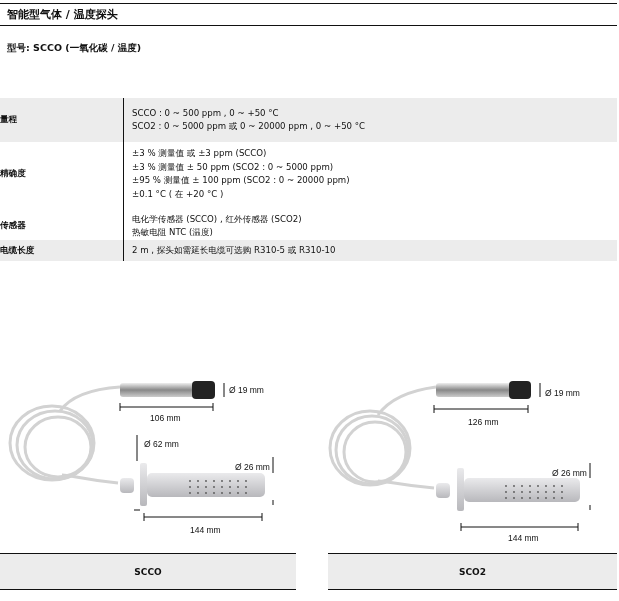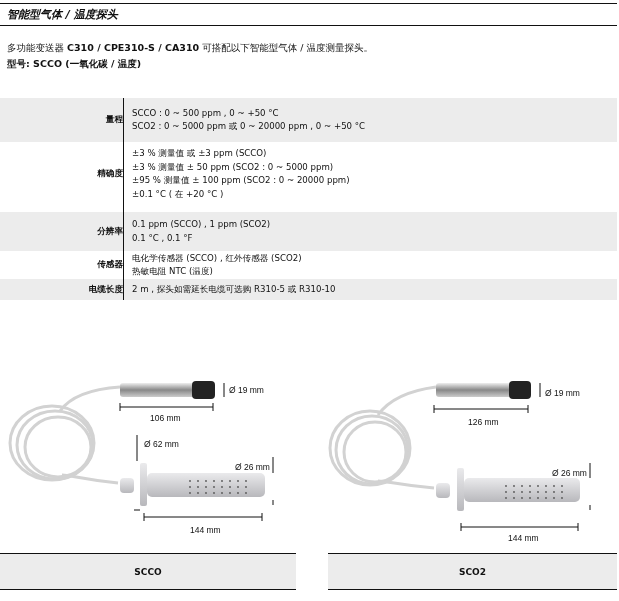--- a/index.html
+++ b/index.html
@@ -1,44 +1,43 @@
 <!DOCTYPE html>
 <html><head>
 <meta charset="utf-8">
 <style>
   html, body { margin:0; padding:0; background:#fff; }
   body { width:619px; height:601px; position:relative; overflow:hidden;
          font-family:"DejaVu Sans","Liberation Sans",sans-serif; color:#111; }
   .hdr { position:absolute; left:0; top:3px; width:617px; height:21px;
          border-top:1px solid #111; border-bottom:1px solid #111; }
-  .hdr span { position:absolute; left:7px; top:3px; font-size:11px; font-weight:bold;font-style:italic; }
+  .hdr span { position:absolute; left:7px; top:3px; font-size:11px; font-weight:bold; }
   .intro { position:absolute; left:7px; top:40px; font-size:9.5px; line-height:16px; }
   .intro b { font-weight:bold; }
   .intro .indent { padding-left:26px; }
   table { position:absolute; left:0; top:98px; width:617px; border-collapse:collapse; font-size:8.6px; }
   td { padding:0; vertical-align:middle; }
-  td.lbl { width:123px; text-align:right; font-weight:bold; border-right:1px solid #111;margin-top:46px; }
+  td.lbl { width:123px; text-align:left; font-weight:bold; border-right:1px solid #111;margin-top:46px; }
   td.val { padding-left:8px; line-height:13.5px; }
   tr.g td { background:#ececec; }
   .diag { position:absolute; top:375px; }
   .cap { position:absolute; top:553px; height:35px; background:#ececec;
          border-top:1px solid #111; border-bottom:1px solid #111;
          display:flex; align-items:center; justify-content:center;
          font-size:9px; font-weight:bold; }
   svg text { font-family:"Liberation Sans",sans-serif; font-size:8.5px; fill:#111; }
 </style>
 </head>
 <body>
 
 <div class="hdr">
   <span>智能型气体 / 温度探头</span>
 </div>
 
 <div class="intro">
-  <div><span>多功能变送器 </span><b>C310 / CPE310-S / CA310</b><span> 可搭配以下智能型气体 / 温度测量探头。</span></div>
   <div><b>型号: </b><b>SCCO</b><b> (一氧化碳 / 温度)</b></div>
 </div>
 
 <table>
   <tbody>
       <tr class="g" style="height:44px">
     <td class="lbl">量程</td>
     <td class="val">
           <div>SCCO : 0 ~ 500 ppm , 0 ~ +50 °C</div>
           <div>SCO2 : 0 ~ 5000 ppm  或  0 ~ 20000 ppm , 0 ~ +50 °C</div>
@@ -50,27 +49,20 @@
           <div>±3 % 测量值  或  ±3 ppm (SCCO)</div>
           <div>±3 % 测量值  ± 50 ppm (SCO2 : 0 ~ 5000 ppm)</div>
           <div>±95 % 测量值  ± 100 ppm (SCO2 : 0 ~ 20000 ppm)</div>
           <div>±0.1 °C ( 在 +20 °C )</div>
         </td>
   </tr>
   <tr style="height:6px">
         <td class="lbl"></td>
         <td></td>
       </tr>
-  <tr class="g" style="height:39px">
-    <td class="lbl">分辨率</td>
-    <td class="val">
-          <div>0.1 ppm (SCCO) , 1 ppm (SCO2)</div>
-          <div>0.1 °C , 0.1 °F</div>
-        </td>
-  </tr>
   <tr style="height:28px">
     <td class="lbl">传感器</td>
     <td class="val">
           <div>电化学传感器 (SCCO) , 红外传感器 (SCO2)</div>
           <div>热敏电阻 NTC (温度)</div>
         </td>
   </tr>
   <tr class="g" style="height:21px">
     <td class="lbl">电缆长度</td>
     <td class="val">

